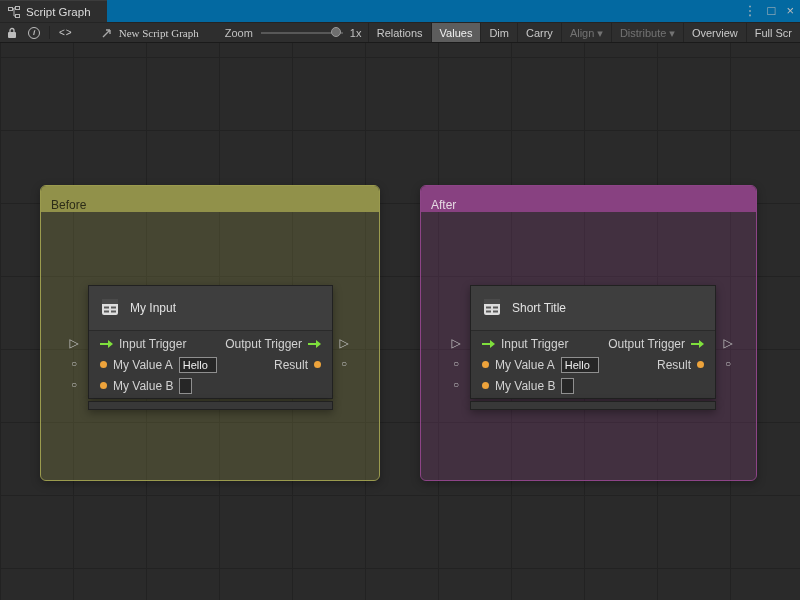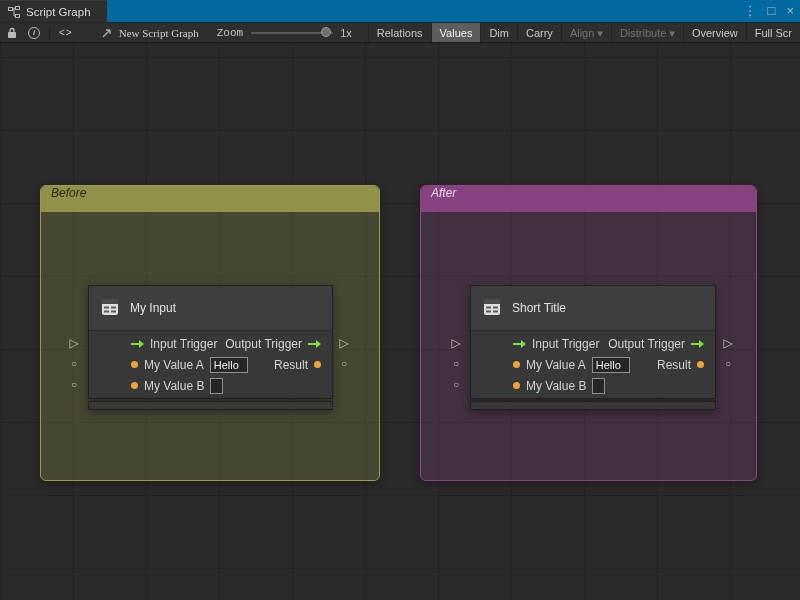--- a/index.html
+++ b/index.html
@@ -18,21 +18,21 @@
   .toolbar { height:21px; background:#2e2e2e; border-top:1px solid #242424;
              border-bottom:1px solid #1a1a1a; display:flex; align-items:center;
              font-size:11px; color:#c8c8c8; white-space:nowrap; overflow:hidden; }
   .tb-icon { display:flex; align-items:center; justify-content:center; height:19px; }
   .tb-divider { width:1px; height:13px; background:#232323; margin:0 9px; }
   .info-circle { width:12px; height:12px; border:1px solid #bdbdbd; border-radius:50%;
                  font-size:8px; line-height:10px; text-align:center; color:#bdbdbd;
                  font-style:italic; font-weight:bold; }
   .code-glyph { font-size:10px; letter-spacing:1px; color:#c8c8c8; }
   .breadcrumb { display:flex; align-items:center; gap:6px; margin-left:28px; color:#cfcfcf;font-family:Liberation Serif, serif; }
-  .zoom-label { margin-left:18px; color:#c0c0c0;font-family:Liberation Mono, monospace; }
+  .zoom-label { margin-left:26px; color:#c0c0c0; }
   .zoom-slider { position:relative; width:82px; height:19px; margin-left:8px; }
   .zoom-track { position:absolute; left:0; right:0; top:9px; height:2px; background:#585858; }
   .zoom-handle { position:absolute; top:4px; left:70px; width:10px; height:10px;
                  border-radius:50%; background:#6f6f6f; border:1px solid #9a9a9a; }
   .zoom-value { margin-left:7px; color:#c0c0c0; }
   .tb-buttons { margin-left:auto; display:flex; height:21px; }
   .tb-btn { display:flex; align-items:flex-end; gap:3px; padding:0 8px; height:21px;
             border-left:1px solid #232323; color:#c9c9c9; line-height:20px; }
   .tb-btn.active { background:#5d5d5d; color:#f1f1f1; }
   .tb-btn.disabled { color:#737373; }
@@ -41,35 +41,35 @@
   .canvas { position:absolute; top:43px; left:0; width:800px; height:557px;
             background-color:#2a2a2a;
             background-image:
               linear-gradient(to right, #222222 1px, transparent 1px),
               linear-gradient(to bottom, #222222 1px, transparent 1px);
             background-size:73px 73px; background-position:0px 14px; }
 
   
   .group { position:absolute; border-radius:6px; overflow:hidden;
            box-shadow:0 3px 10px rgba(0,0,0,0.30); }
-  .group-header { height:26px; display:flex; align-items:flex-start; padding:0 10px; font-size:12px;font-style:italic; }
+  .group-header { height:26px; display:flex; align-items:flex-end; padding:0 10px; font-size:12px; }
   .group-body { position:absolute; left:0; right:0; top:26px; bottom:0; }
   .group-before { left:40px; top:142px; width:340px; height:296px; border:1px solid #9b9b4e; }
   .group-before .group-header { background:#91914a; color:#2c2c18; }
   .group-before .group-body { background:rgba(150,150,72,0.26); }
   .group-after { left:420px; top:142px; width:337px; height:296px; border:1px solid #8d4487; }
   .group-after .group-header { background:#884181; color:#e4d8e2; }
   .group-after .group-body { background:rgba(140,66,133,0.25); }
 
   
   .node { position:absolute; }
   .node-main { background:#383838; border:1px solid #212121; box-shadow:0 3px 8px rgba(0,0,0,0.35); }
   .node-header { height:45px; background:#3e3e3e; display:flex; align-items:center; gap:9px;
                  padding:0 10px; border-bottom:1px solid #2a2a2a; font-size:12px; color:#e2e2e2; }
-  .node-body { padding:2px 4px;margin-left:31px; }
+  .node-body { padding:2px 4px; }
   .port-row { height:21px; display:flex; align-items:center; justify-content:space-between;
               padding:0 7px; font-size:12px; color:#d2d2d2; }
   .row-left, .row-right { display:flex; align-items:center; gap:6px; }
   .node-footer { height:9px; background:#383838; border:1px solid #212121; margin-top:2px;
                  box-shadow:0 3px 8px rgba(0,0,0,0.35); }
 
   .flow-arrow { position:relative; width:13px; height:10px; display:inline-block; flex:none; }
   .flow-arrow::before { content:""; position:absolute; left:0; top:4px; width:8px; height:2px; background:#7fe03c; }
   .flow-arrow::after { content:""; position:absolute; right:0; top:1px;
                        border-left:5px solid #7fe03c; border-top:4px solid transparent;

